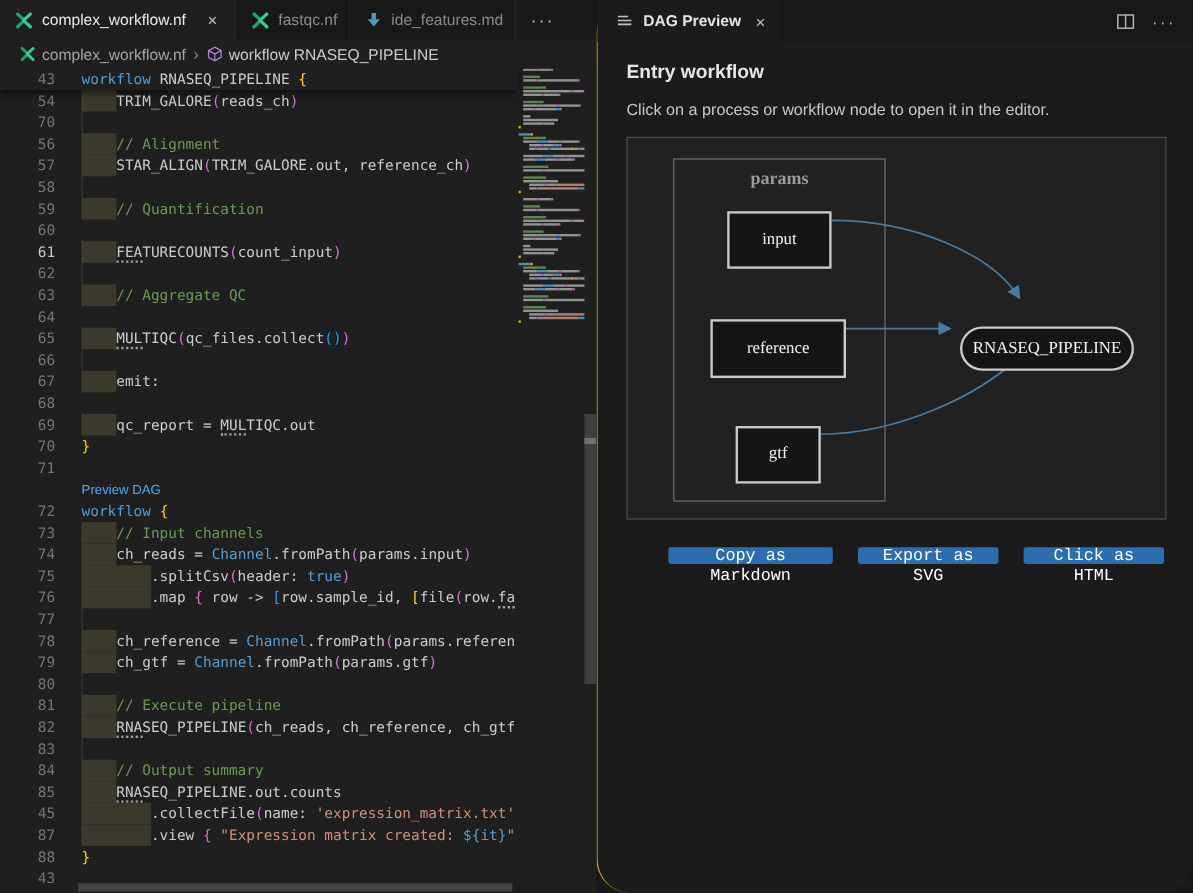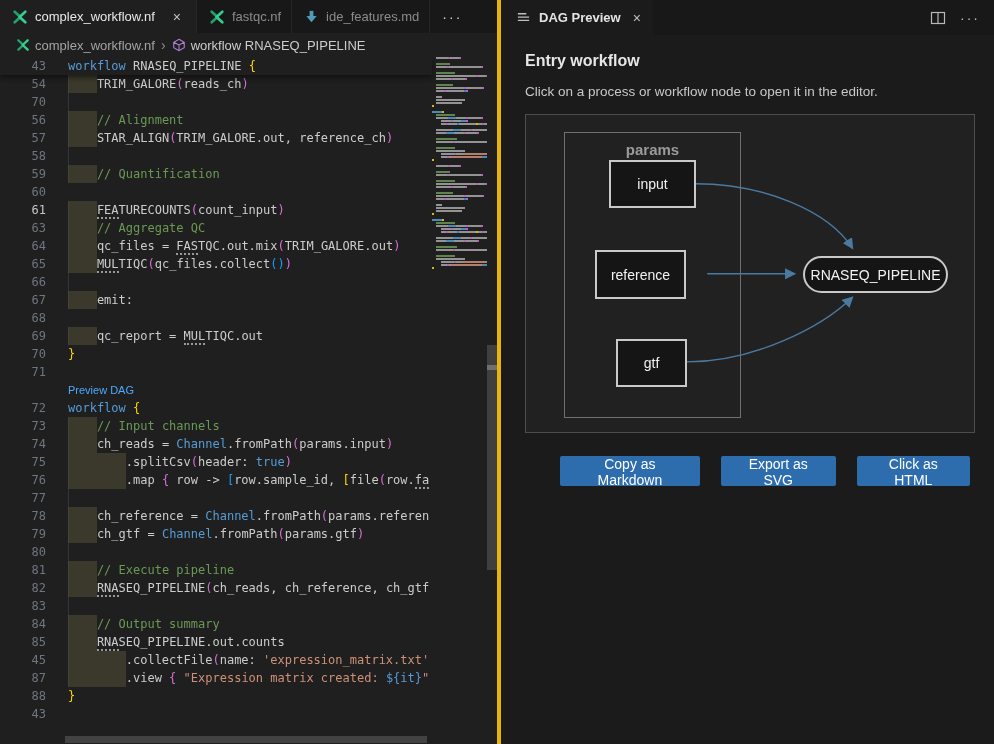--- a/index.html
+++ b/index.html
@@ -46,50 +46,50 @@
   .tk-kw-bg{background:#569cd6}.tk-cm-bg{background:#6a9955}.tk-st-bg{background:#ce9178}
   .tk-b1-bg{background:#ffd700}.tk-b2-bg{background:#d670d6}.tk-b3-bg{background:#179fff}
   .tk-pln-bg{background:#a8a8a8}.tk-dot-bg{background:#a8a8a8}
   .sb-v { position:absolute; top:0; right:0; width:10px; bottom:0; z-index:7; }
   .sb-v .thumb { position:absolute; top:288px; height:225px; left:0; right:0; background:#3f3f3f; }
   .sb-v .mark  { position:absolute; top:308px; height:5px; left:0; right:0; background:#6f6f6f; }
   .sb-h { position:absolute; left:65px; bottom:1px; width:362px; height:7px; background:#424242; z-index:7; }
 
   
   .panel { width:497px; height:744px; display:flex; flex-direction:column; background:#1b1b1b;
-           border-left:4px solid #eab308; }
+           border-left:1px solid #eab308;border-radius:28px; }
   .panel-header { height:35px; background:#181818; display:flex; align-items:stretch;
            justify-content:space-between; flex:none; }
   .panel-tab { display:flex; align-items:center; gap:8px; background:#1b1b1b; padding:0 12px 0 15px;
            font-size:13px; font-weight:bold; color:#e4e4e4; cursor:pointer; }
   .panel-tab .close { font-weight:normal; font-size:14px; color:#c2c2c2; margin-left:4px; }
   .panel-actions { display:flex; align-items:center; gap:14px; padding-right:14px; color:#b8b8b8; }
   .panel-actions .more { font-size:14px; letter-spacing:2px; cursor:pointer; }
   .panel-body { flex:1; padding:17px 24px 0 24px; }
   .panel-body h2 { font-size:16px; font-weight:bold; color:#e6e6e6; }
   .panel-body p.hint { font-size:13.5px; color:#c8c8c8; margin-top:14px; }
 
   .dag { position:relative; width:450px; height:319px; margin-top:15px;
-         background:#212121; border:1px solid #4d4d4d; }
+         background:#212121; border:1px solid #4d4d4d;font-family:Liberation Serif, serif; }
   .dag svg.edges { position:absolute; inset:0; pointer-events:none; }
   .cluster { position:absolute; left:38px; top:17px; width:177px; height:286px;
              border:1px solid #707070; }
   .cluster-label { position:absolute; top:8px; left:0; right:0; text-align:center;
              font-size:15px; font-weight:bold; color:#9b9b9b; }
   .node { position:absolute; background:#151515; border:2.5px solid #c9c9c9;
           display:flex; align-items:center; justify-content:center;
-          font-size:14px; color:#f2f2f2; cursor:pointer; }
+          font-size:14px; color:#f2f2f2; cursor:pointer;margin-top:16px; }
   .node.n-input     { left:83px;  top:45px;  width:87px;  height:48px; }
-  .node.n-reference { left:69px;  top:135px; width:91px; height:49px; }
+  .node.n-reference { left:69px;  top:135px; width:113px; height:49px; }
   .node.n-gtf       { left:90px;  top:224px; width:71px;  height:48px; }
   .node.n-pipeline  { left:277px; top:141px; width:145px; height:37px; border-radius:19px; }
 
   .btns { display:flex; gap:21px; margin:23px 0 0 35px; }
-  .btns button { background:#2e6dad; color:#ffffff; border:none; height:30px; padding:0 15px;
-          font-size:14px; font-family:Liberation Sans, sans-serif; border-radius:2px; cursor:pointer; }
+  .btns button { background:#2e6dad; color:#ffffff; border:none; height:14px; padding:0 15px;
+          font-size:14px; font-family:Liberation Mono, monospace; border-radius:2px; cursor:pointer; }
 
   
   .icn { display:inline-flex; flex:none; }
 </style>
 </head>
 <body>
 
 <div class="app">
 
   <div class="editor-group">
@@ -150,22 +150,23 @@
       </div>
       <div id="code-rows" style="padding-top:18px">
           <div class="row"><span class="ln">54</span><span class="code"><span class="ind" style="width: 28.88px;"></span><span class="tk-pln">TRIM_GALORE</span><span class="tk-b2">(</span><span class="tk-pln">reads_ch</span><span class="tk-b2">)</span></span></div>
           <div class="row"><span class="ln">70</span><span class="code"><span class="guide"></span></span></div>
           <div class="row"><span class="ln">56</span><span class="code"><span class="ind" style="width: 28.88px;"></span><span class="tk-cm">// Alignment</span></span></div>
           <div class="row"><span class="ln">57</span><span class="code"><span class="ind" style="width: 28.88px;"></span><span class="tk-pln">STAR_ALIGN</span><span class="tk-b2">(</span><span class="tk-pln">TRIM_GALORE.out, reference_ch</span><span class="tk-b2">)</span></span></div>
           <div class="row"><span class="ln">58</span><span class="code"><span class="guide"></span></span></div>
           <div class="row"><span class="ln">59</span><span class="code"><span class="ind" style="width: 28.88px;"></span><span class="tk-cm">// Quantification</span></span></div>
           <div class="row"><span class="ln">60</span></div>
           <div class="row"><span class="ln cur">61</span><span class="code"><span class="ind" style="width: 28.88px;"></span><span class="tk-dot">FEA</span><span class="tk-pln">TURECOUNTS</span><span class="tk-b2">(</span><span class="tk-pln">count_input</span><span class="tk-b2">)</span></span></div>
+          <div class="row"><span class="ln">62</span><span class="code"><span class="guide"></span></span></div>
           <div class="row"><span class="ln">63</span><span class="code"><span class="ind" style="width: 28.88px;"></span><span class="tk-cm">// Aggregate QC</span></span></div>
-          <div class="row"><span class="ln">64</span><span class="code"><span class="ind" style="width: 28.88px;"></span><span class="tk-pln">qc_files = </span><span class="tk-dot">FAS</span><span class="tk-pln">TQC.out.mix</span><span class="tk-b2">(</span><span class="tk-pln">TRIM_GALORE.out</span><span class="tk-b2">)</span></span></div>
+          <div class="row"><span class="ln">64</span></div>
           <div class="row"><span class="ln">65</span><span class="code"><span class="ind" style="width: 28.88px;"></span><span class="tk-dot">MUL</span><span class="tk-pln">TIQC</span><span class="tk-b2">(</span><span class="tk-pln">qc_files.collect</span><span class="tk-b3">()</span><span class="tk-b2">)</span></span></div>
           <div class="row"><span class="ln">66</span><span class="code"><span class="guide"></span></span></div>
           <div class="row"><span class="ln">67</span><span class="code"><span class="ind" style="width: 28.88px;"></span><span class="tk-pln">emit:</span></span></div>
           <div class="row"><span class="ln">68</span></div>
           <div class="row"><span class="ln">69</span><span class="code"><span class="ind" style="width: 28.88px;"></span><span class="tk-pln">qc_report = </span><span class="tk-dot">MUL</span><span class="tk-pln">TIQC.out</span></span></div>
           <div class="row"><span class="ln">70</span><span class="code"><span class="tk-b1">}</span></span></div>
           <div class="row"><span class="ln">71</span><span class="code"></span></div>
           <div class="row"><span class="ln"></span><span class="code"><span class="lens">Preview DAG</span></span></div>
           <div class="row"><span class="ln">72</span><span class="code"><span class="tk-kw">workflow </span><span class="tk-b1">{</span></span></div>
           <div class="row"><span class="ln">73</span><span class="code"><span class="ind" style="width: 28.88px;"></span><span class="tk-cm">// Input channels</span></span></div>

